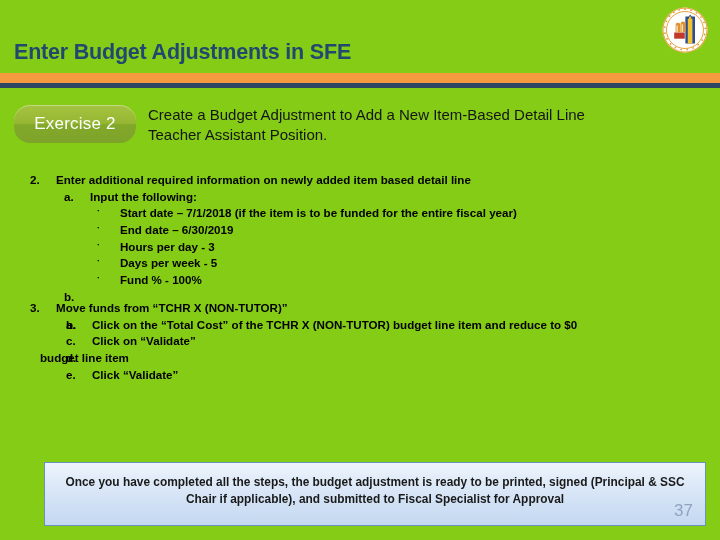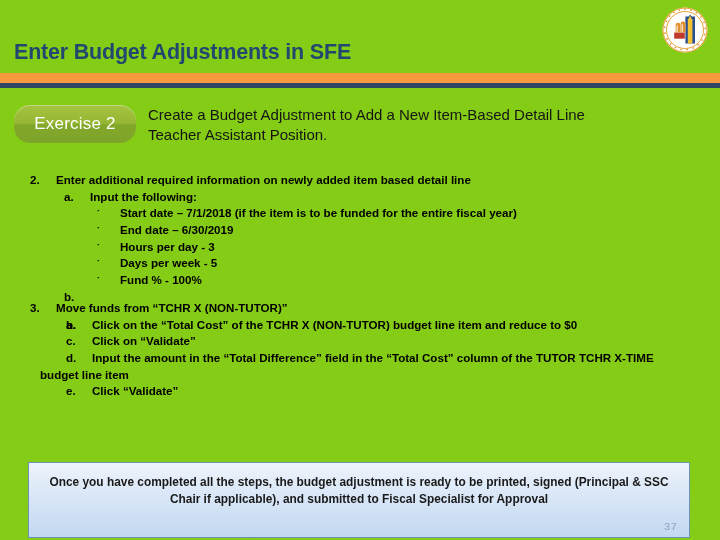--- a/index.html
+++ b/index.html
@@ -179,24 +179,24 @@
   }
 
   .continuation {
     padding-left: 40px;
     line-height: 1.44;
   }
 
   
   #callout {
     position: absolute;
-    left: 28px;
+    left: 44px;
     top: 462px;
     width: 662px;
-    height: 76px;
+    height: 64px;
     box-sizing: border-box;
     border: 1.3px solid #6b92bd;
     background: linear-gradient(180deg, #eef4fc 0%, #dde9f8 35%, #c3d8f1 100%);
   }
 
   #callout-text {
     position: absolute;
     left: 10px;
     top: 11px;
     width: 640px;
@@ -204,24 +204,23 @@
     font-size: 11.9px;
     font-weight: bold;
     color: #1a1a1a;
     line-height: 1.46;
   }
 
   #page-number {
     position: absolute;
     right: 12px;
     bottom: 4px;
-    font-size: 11px;
+    font-size: 17px;
     color: #8fa4c0;
     font-weight: normal;
-    font-family: Liberation Mono, monospace;
   }
 </style>
 </head>
 <body>
 
 <div id="slide">
 
   <div id="header">
 
     <div id="page-title">Enter Budget Adjustments in SFE</div>
@@ -336,21 +335,20 @@
       <span>Click on the “Total Cost” of the TCHR X (NON-TUTOR) budget line item and reduce to $0</span>
     </div>
 
     <div class="lvl2-wide">
       <span class="marker">c.</span>
       <span>Click on “Validate”</span>
     </div>
 
     <div class="lvl2-wide">
       <span class="marker">d.</span>
-      <span>Input the amount in the “Total Difference” field in the “Total Cost” column of the TUTOR TCHR X-TIME</span>
     </div>
 
     <div class="continuation">budget line item</div>
 
     <div class="lvl2-wide">
       <span class="marker">e.</span>
       <span>Click “Validate”</span>
     </div>
 
   </div>

